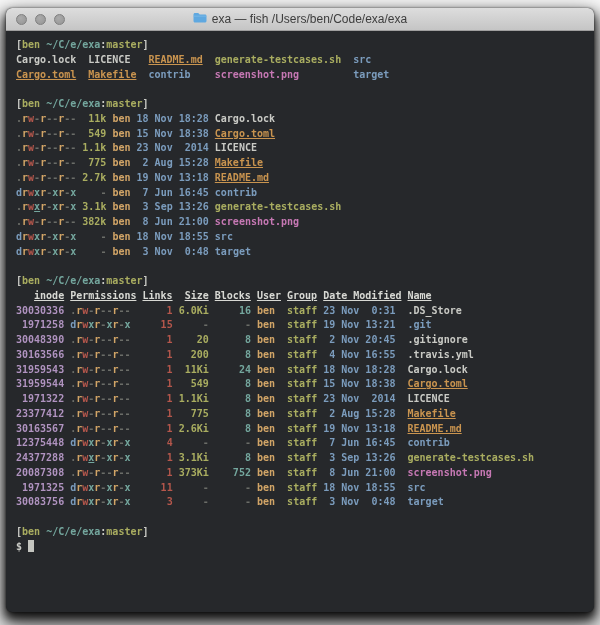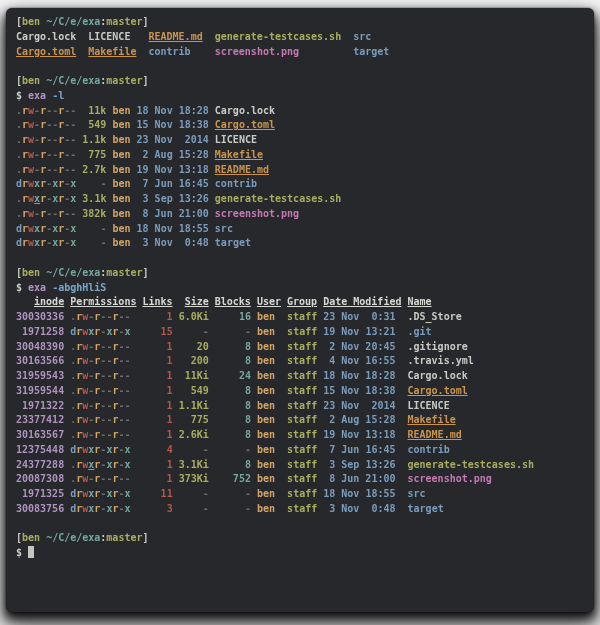--- a/index.html
+++ b/index.html
@@ -44,40 +44,54 @@
   .cursor{
     display:inline-block;width:6px;height:12px;
     background:var(--cursorc,#c4c5c0);
     vertical-align:-2px;
   }
 </style>
 </head>
 <body>
 
 <div class="window">
+  <div class="titlebar">
+    <div class="lights">
+      <div class="light"></div>
+      <div class="light"></div>
+      <div class="light"></div>
+    </div>
+    <div class="title">
+      <span class="folder-svg">
+        <svg width="14" height="11" viewBox="0 0 14 11">
+          <path d="M0.5 2.5 C0.5 1.7 1.2 1 2 1 L5.2 1 L6.7 2.5 L12 2.5 C12.8 2.5 13.5 3.2 13.5 4 L13.5 9 C13.5 9.8 12.8 10.5 12 10.5 L2 10.5 C1.2 10.5 0.5 9.8 0.5 9 Z" fill="#5fa8e0"></path>
+          <path d="M0.5 3.8 L13.5 3.8 L13.5 4.6 L0.5 4.6 Z" fill="#7fbbe8"></path>
+        </svg>
+      </span>
+      <span>exa — fish  /Users/ben/Code/exa/exa</span>
+    </div>
+  </div>
   <div class="screen">
       <div class="line"><span style="color: var(--fg);">[</span><span style="color: var(--olive);">ben</span><span style="color: var(--fg);"> </span><span style="color: var(--aqua);">~/C/e/exa</span><span style="color: var(--fg);">:</span><span style="color: var(--olive);">master</span><span style="color: var(--fg);">]</span></div>
       <div class="line"><span style="color: var(--fg);">Cargo.lock</span><span style="color: var(--fg);">  </span><span style="color: var(--fg);">LICENCE</span><span style="color: var(--fg);">   </span><span class="u" style="color: var(--orange);">README.md</span><span style="color: var(--fg);">  </span><span style="color: var(--olive);">generate-testcases.sh</span><span style="color: var(--fg);">  </span><span style="color: var(--blue);">src</span></div>
       <div class="line"><span class="u" style="color: var(--orange);">Cargo.toml</span><span style="color: var(--fg);">  </span><span class="u" style="color: var(--orange);">Makefile</span><span style="color: var(--fg);">  </span><span style="color: var(--blue);">contrib</span><span style="color: var(--fg);">    </span><span style="color: var(--pink);">screenshot.png</span><span style="color: var(--fg);">         </span><span style="color: var(--blue);">target</span></div>
       <div class="line"></div>
       <div class="line"><span style="color: var(--fg);">[</span><span style="color: var(--olive);">ben</span><span style="color: var(--fg);"> </span><span style="color: var(--aqua);">~/C/e/exa</span><span style="color: var(--fg);">:</span><span style="color: var(--olive);">master</span><span style="color: var(--fg);">]</span></div>
-      <div class="line"><span style="color: var(--fg);">$ </span><span style="color: var(--purple);">exa</span><span style="color: var(--fg);"> </span><span style="color: var(--skyblue);">-l</span></div>
       <div class="line"><span style="color: var(--gray);">.</span><span style="color: var(--yellow);">r</span><span style="color: var(--red);">w</span><span style="color: var(--gray);">-</span><span style="color: var(--yellow);">r</span><span style="color: var(--gray);">--</span><span style="color: var(--yellow);">r</span><span style="color: var(--gray);">--</span><span style="color: var(--fg);"> </span><span style="color: var(--olive);"> 11k</span><span style="color: var(--fg);"> </span><span class="b" style="color: var(--yellow);">ben</span><span style="color: var(--fg);"> </span><span style="color: var(--blue);">18 Nov 18:28</span><span style="color: var(--fg);"> </span><span style="color: var(--fg);">Cargo.lock</span></div>
       <div class="line"><span style="color: var(--gray);">.</span><span style="color: var(--yellow);">r</span><span style="color: var(--red);">w</span><span style="color: var(--gray);">-</span><span style="color: var(--yellow);">r</span><span style="color: var(--gray);">--</span><span style="color: var(--yellow);">r</span><span style="color: var(--gray);">--</span><span style="color: var(--fg);"> </span><span style="color: var(--olive);"> 549</span><span style="color: var(--fg);"> </span><span class="b" style="color: var(--yellow);">ben</span><span style="color: var(--fg);"> </span><span style="color: var(--blue);">15 Nov 18:38</span><span style="color: var(--fg);"> </span><span class="u" style="color: var(--orange);">Cargo.toml</span></div>
       <div class="line"><span style="color: var(--gray);">.</span><span style="color: var(--yellow);">r</span><span style="color: var(--red);">w</span><span style="color: var(--gray);">-</span><span style="color: var(--yellow);">r</span><span style="color: var(--gray);">--</span><span style="color: var(--yellow);">r</span><span style="color: var(--gray);">--</span><span style="color: var(--fg);"> </span><span style="color: var(--olive);">1.1k</span><span style="color: var(--fg);"> </span><span class="b" style="color: var(--yellow);">ben</span><span style="color: var(--fg);"> </span><span style="color: var(--blue);">23 Nov  2014</span><span style="color: var(--fg);"> </span><span style="color: var(--fg);">LICENCE</span></div>
       <div class="line"><span style="color: var(--gray);">.</span><span style="color: var(--yellow);">r</span><span style="color: var(--red);">w</span><span style="color: var(--gray);">-</span><span style="color: var(--yellow);">r</span><span style="color: var(--gray);">--</span><span style="color: var(--yellow);">r</span><span style="color: var(--gray);">--</span><span style="color: var(--fg);"> </span><span style="color: var(--olive);"> 775</span><span style="color: var(--fg);"> </span><span class="b" style="color: var(--yellow);">ben</span><span style="color: var(--fg);"> </span><span style="color: var(--blue);"> 2 Aug 15:28</span><span style="color: var(--fg);"> </span><span class="u" style="color: var(--orange);">Makefile</span></div>
       <div class="line"><span style="color: var(--gray);">.</span><span style="color: var(--yellow);">r</span><span style="color: var(--red);">w</span><span style="color: var(--gray);">-</span><span style="color: var(--yellow);">r</span><span style="color: var(--gray);">--</span><span style="color: var(--yellow);">r</span><span style="color: var(--gray);">--</span><span style="color: var(--fg);"> </span><span style="color: var(--olive);">2.7k</span><span style="color: var(--fg);"> </span><span class="b" style="color: var(--yellow);">ben</span><span style="color: var(--fg);"> </span><span style="color: var(--blue);">19 Nov 13:18</span><span style="color: var(--fg);"> </span><span class="u" style="color: var(--orange);">README.md</span></div>
       <div class="line"><span style="color: var(--blue);">d</span><span style="color: var(--yellow);">r</span><span style="color: var(--red);">w</span><span style="color: var(--aqua);">x</span><span style="color: var(--yellow);">r</span><span style="color: var(--gray);">-</span><span style="color: var(--aqua);">x</span><span style="color: var(--yellow);">r</span><span style="color: var(--gray);">-</span><span style="color: var(--aqua);">x</span><span style="color: var(--fg);"> </span><span style="color: var(--gray);">   -</span><span style="color: var(--fg);"> </span><span class="b" style="color: var(--yellow);">ben</span><span style="color: var(--fg);"> </span><span style="color: var(--blue);"> 7 Jun 16:45</span><span style="color: var(--fg);"> </span><span style="color: var(--blue);">contrib</span></div>
       <div class="line"><span style="color: var(--gray);">.</span><span style="color: var(--yellow);">r</span><span style="color: var(--red);">w</span><span class="u" style="color: var(--aqua);">x</span><span style="color: var(--yellow);">r</span><span style="color: var(--gray);">-</span><span style="color: var(--aqua);">x</span><span style="color: var(--yellow);">r</span><span style="color: var(--gray);">-</span><span style="color: var(--aqua);">x</span><span style="color: var(--fg);"> </span><span style="color: var(--olive);">3.1k</span><span style="color: var(--fg);"> </span><span class="b" style="color: var(--yellow);">ben</span><span style="color: var(--fg);"> </span><span style="color: var(--blue);"> 3 Sep 13:26</span><span style="color: var(--fg);"> </span><span style="color: var(--olive);">generate-testcases.sh</span></div>
       <div class="line"><span style="color: var(--gray);">.</span><span style="color: var(--yellow);">r</span><span style="color: var(--red);">w</span><span style="color: var(--gray);">-</span><span style="color: var(--yellow);">r</span><span style="color: var(--gray);">--</span><span style="color: var(--yellow);">r</span><span style="color: var(--gray);">--</span><span style="color: var(--fg);"> </span><span style="color: var(--olive);">382k</span><span style="color: var(--fg);"> </span><span class="b" style="color: var(--yellow);">ben</span><span style="color: var(--fg);"> </span><span style="color: var(--blue);"> 8 Jun 21:00</span><span style="color: var(--fg);"> </span><span style="color: var(--pink);">screenshot.png</span></div>
       <div class="line"><span style="color: var(--blue);">d</span><span style="color: var(--yellow);">r</span><span style="color: var(--red);">w</span><span style="color: var(--aqua);">x</span><span style="color: var(--yellow);">r</span><span style="color: var(--gray);">-</span><span style="color: var(--aqua);">x</span><span style="color: var(--yellow);">r</span><span style="color: var(--gray);">-</span><span style="color: var(--aqua);">x</span><span style="color: var(--fg);"> </span><span style="color: var(--gray);">   -</span><span style="color: var(--fg);"> </span><span class="b" style="color: var(--yellow);">ben</span><span style="color: var(--fg);"> </span><span style="color: var(--blue);">18 Nov 18:55</span><span style="color: var(--fg);"> </span><span style="color: var(--blue);">src</span></div>
       <div class="line"><span style="color: var(--blue);">d</span><span style="color: var(--yellow);">r</span><span style="color: var(--red);">w</span><span style="color: var(--aqua);">x</span><span style="color: var(--yellow);">r</span><span style="color: var(--gray);">-</span><span style="color: var(--aqua);">x</span><span style="color: var(--yellow);">r</span><span style="color: var(--gray);">-</span><span style="color: var(--aqua);">x</span><span style="color: var(--fg);"> </span><span style="color: var(--gray);">   -</span><span style="color: var(--fg);"> </span><span class="b" style="color: var(--yellow);">ben</span><span style="color: var(--fg);"> </span><span style="color: var(--blue);"> 3 Nov  0:48</span><span style="color: var(--fg);"> </span><span style="color: var(--blue);">target</span></div>
       <div class="line"></div>
       <div class="line"><span style="color: var(--fg);">[</span><span style="color: var(--olive);">ben</span><span style="color: var(--fg);"> </span><span style="color: var(--aqua);">~/C/e/exa</span><span style="color: var(--fg);">:</span><span style="color: var(--olive);">master</span><span style="color: var(--fg);">]</span></div>
-      <div class="line"><span style="color: var(--fg);">$ </span><span style="color: var(--purple);">exa</span><span style="color: var(--fg);"> </span><span style="color: var(--skyblue);">-abghHliS</span></div>
       <div class="line"><span style="color: var(--fg);">   </span><span class="u" style="color: var(--white);">inode</span><span style="color: var(--fg);"> </span><span class="u" style="color: var(--white);">Permissions</span><span style="color: var(--fg);"> </span><span class="u" style="color: var(--white);">Links</span><span style="color: var(--fg);">  </span><span class="u" style="color: var(--white);">Size</span><span style="color: var(--fg);"> </span><span class="u" style="color: var(--white);">Blocks</span><span style="color: var(--fg);"> </span><span class="u" style="color: var(--white);">User</span><span style="color: var(--fg);"> </span><span class="u" style="color: var(--white);">Group</span><span style="color: var(--fg);"> </span><span class="u" style="color: var(--white);">Date Modified</span><span style="color: var(--fg);"> </span><span class="u" style="color: var(--white);">Name</span></div>
       <div class="line"><span style="color: var(--purple);">30030336</span><span style="color: var(--fg);"> </span><span style="color: var(--gray);">.</span><span style="color: var(--yellow);">r</span><span style="color: var(--red);">w</span><span style="color: var(--gray);">-</span><span style="color: var(--yellow);">r</span><span style="color: var(--gray);">--</span><span style="color: var(--yellow);">r</span><span style="color: var(--gray);">--</span><span style="color: var(--fg);">  </span><span style="color: var(--red);">    1</span><span style="color: var(--fg);"> </span><span style="color: var(--olive);">6.0Ki</span><span style="color: var(--fg);"> </span><span style="color: var(--aqua);">    16</span><span style="color: var(--fg);"> </span><span class="b" style="color: var(--yellow);">ben</span><span style="color: var(--fg);">  </span><span style="color: var(--olive);">staff</span><span style="color: var(--fg);"> </span><span style="color: var(--blue);">23 Nov  0:31</span><span style="color: var(--fg);">  </span><span style="color: var(--fg);">.DS_Store</span></div>
       <div class="line"><span style="color: var(--purple);"> 1971258</span><span style="color: var(--fg);"> </span><span style="color: var(--blue);">d</span><span style="color: var(--yellow);">r</span><span style="color: var(--red);">w</span><span style="color: var(--aqua);">x</span><span style="color: var(--yellow);">r</span><span style="color: var(--gray);">-</span><span style="color: var(--aqua);">x</span><span style="color: var(--yellow);">r</span><span style="color: var(--gray);">-</span><span style="color: var(--aqua);">x</span><span style="color: var(--fg);">  </span><span style="color: var(--red);">   15</span><span style="color: var(--fg);"> </span><span style="color: var(--gray);">    -</span><span style="color: var(--fg);"> </span><span style="color: var(--gray);">     -</span><span style="color: var(--fg);"> </span><span class="b" style="color: var(--yellow);">ben</span><span style="color: var(--fg);">  </span><span style="color: var(--olive);">staff</span><span style="color: var(--fg);"> </span><span style="color: var(--blue);">19 Nov 13:21</span><span style="color: var(--fg);">  </span><span style="color: var(--blue);">.git</span></div>
       <div class="line"><span style="color: var(--purple);">30048390</span><span style="color: var(--fg);"> </span><span style="color: var(--gray);">.</span><span style="color: var(--yellow);">r</span><span style="color: var(--red);">w</span><span style="color: var(--gray);">-</span><span style="color: var(--yellow);">r</span><span style="color: var(--gray);">--</span><span style="color: var(--yellow);">r</span><span style="color: var(--gray);">--</span><span style="color: var(--fg);">  </span><span style="color: var(--red);">    1</span><span style="color: var(--fg);"> </span><span style="color: var(--olive);">   20</span><span style="color: var(--fg);"> </span><span style="color: var(--aqua);">     8</span><span style="color: var(--fg);"> </span><span class="b" style="color: var(--yellow);">ben</span><span style="color: var(--fg);">  </span><span style="color: var(--olive);">staff</span><span style="color: var(--fg);"> </span><span style="color: var(--blue);"> 2 Nov 20:45</span><span style="color: var(--fg);">  </span><span style="color: var(--fg);">.gitignore</span></div>
       <div class="line"><span style="color: var(--purple);">30163566</span><span style="color: var(--fg);"> </span><span style="color: var(--gray);">.</span><span style="color: var(--yellow);">r</span><span style="color: var(--red);">w</span><span style="color: var(--gray);">-</span><span style="color: var(--yellow);">r</span><span style="color: var(--gray);">--</span><span style="color: var(--yellow);">r</span><span style="color: var(--gray);">--</span><span style="color: var(--fg);">  </span><span style="color: var(--red);">    1</span><span style="color: var(--fg);"> </span><span style="color: var(--olive);">  200</span><span style="color: var(--fg);"> </span><span style="color: var(--aqua);">     8</span><span style="color: var(--fg);"> </span><span class="b" style="color: var(--yellow);">ben</span><span style="color: var(--fg);">  </span><span style="color: var(--olive);">staff</span><span style="color: var(--fg);"> </span><span style="color: var(--blue);"> 4 Nov 16:55</span><span style="color: var(--fg);">  </span><span style="color: var(--fg);">.travis.yml</span></div>
       <div class="line"><span style="color: var(--purple);">31959543</span><span style="color: var(--fg);"> </span><span style="color: var(--gray);">.</span><span style="color: var(--yellow);">r</span><span style="color: var(--red);">w</span><span style="color: var(--gray);">-</span><span style="color: var(--yellow);">r</span><span style="color: var(--gray);">--</span><span style="color: var(--yellow);">r</span><span style="color: var(--gray);">--</span><span style="color: var(--fg);">  </span><span style="color: var(--red);">    1</span><span style="color: var(--fg);"> </span><span style="color: var(--olive);"> 11Ki</span><span style="color: var(--fg);"> </span><span style="color: var(--aqua);">    24</span><span style="color: var(--fg);"> </span><span class="b" style="color: var(--yellow);">ben</span><span style="color: var(--fg);">  </span><span style="color: var(--olive);">staff</span><span style="color: var(--fg);"> </span><span style="color: var(--blue);">18 Nov 18:28</span><span style="color: var(--fg);">  </span><span style="color: var(--fg);">Cargo.lock</span></div>
       <div class="line"><span style="color: var(--purple);">31959544</span><span style="color: var(--fg);"> </span><span style="color: var(--gray);">.</span><span style="color: var(--yellow);">r</span><span style="color: var(--red);">w</span><span style="color: var(--gray);">-</span><span style="color: var(--yellow);">r</span><span style="color: var(--gray);">--</span><span style="color: var(--yellow);">r</span><span style="color: var(--gray);">--</span><span style="color: var(--fg);">  </span><span style="color: var(--red);">    1</span><span style="color: var(--fg);"> </span><span style="color: var(--olive);">  549</span><span style="color: var(--fg);"> </span><span style="color: var(--aqua);">     8</span><span style="color: var(--fg);"> </span><span class="b" style="color: var(--yellow);">ben</span><span style="color: var(--fg);">  </span><span style="color: var(--olive);">staff</span><span style="color: var(--fg);"> </span><span style="color: var(--blue);">15 Nov 18:38</span><span style="color: var(--fg);">  </span><span class="u" style="color: var(--orange);">Cargo.toml</span></div>
       <div class="line"><span style="color: var(--purple);"> 1971322</span><span style="color: var(--fg);"> </span><span style="color: var(--gray);">.</span><span style="color: var(--yellow);">r</span><span style="color: var(--red);">w</span><span style="color: var(--gray);">-</span><span style="color: var(--yellow);">r</span><span style="color: var(--gray);">--</span><span style="color: var(--yellow);">r</span><span style="color: var(--gray);">--</span><span style="color: var(--fg);">  </span><span style="color: var(--red);">    1</span><span style="color: var(--fg);"> </span><span style="color: var(--olive);">1.1Ki</span><span style="color: var(--fg);"> </span><span style="color: var(--aqua);">     8</span><span style="color: var(--fg);"> </span><span class="b" style="color: var(--yellow);">ben</span><span style="color: var(--fg);">  </span><span style="color: var(--olive);">staff</span><span style="color: var(--fg);"> </span><span style="color: var(--blue);">23 Nov  2014</span><span style="color: var(--fg);">  </span><span style="color: var(--fg);">LICENCE</span></div>
       <div class="line"><span style="color: var(--purple);">23377412</span><span style="color: var(--fg);"> </span><span style="color: var(--gray);">.</span><span style="color: var(--yellow);">r</span><span style="color: var(--red);">w</span><span style="color: var(--gray);">-</span><span style="color: var(--yellow);">r</span><span style="color: var(--gray);">--</span><span style="color: var(--yellow);">r</span><span style="color: var(--gray);">--</span><span style="color: var(--fg);">  </span><span style="color: var(--red);">    1</span><span style="color: var(--fg);"> </span><span style="color: var(--olive);">  775</span><span style="color: var(--fg);"> </span><span style="color: var(--aqua);">     8</span><span style="color: var(--fg);"> </span><span class="b" style="color: var(--yellow);">ben</span><span style="color: var(--fg);">  </span><span style="color: var(--olive);">staff</span><span style="color: var(--fg);"> </span><span style="color: var(--blue);"> 2 Aug 15:28</span><span style="color: var(--fg);">  </span><span class="u" style="color: var(--orange);">Makefile</span></div>
       <div class="line"><span style="color: var(--purple);">30163567</span><span style="color: var(--fg);"> </span><span style="color: var(--gray);">.</span><span style="color: var(--yellow);">r</span><span style="color: var(--red);">w</span><span style="color: var(--gray);">-</span><span style="color: var(--yellow);">r</span><span style="color: var(--gray);">--</span><span style="color: var(--yellow);">r</span><span style="color: var(--gray);">--</span><span style="color: var(--fg);">  </span><span style="color: var(--red);">    1</span><span style="color: var(--fg);"> </span><span style="color: var(--olive);">2.6Ki</span><span style="color: var(--fg);"> </span><span style="color: var(--aqua);">     8</span><span style="color: var(--fg);"> </span><span class="b" style="color: var(--yellow);">ben</span><span style="color: var(--fg);">  </span><span style="color: var(--olive);">staff</span><span style="color: var(--fg);"> </span><span style="color: var(--blue);">19 Nov 13:18</span><span style="color: var(--fg);">  </span><span class="u" style="color: var(--orange);">README.md</span></div>

